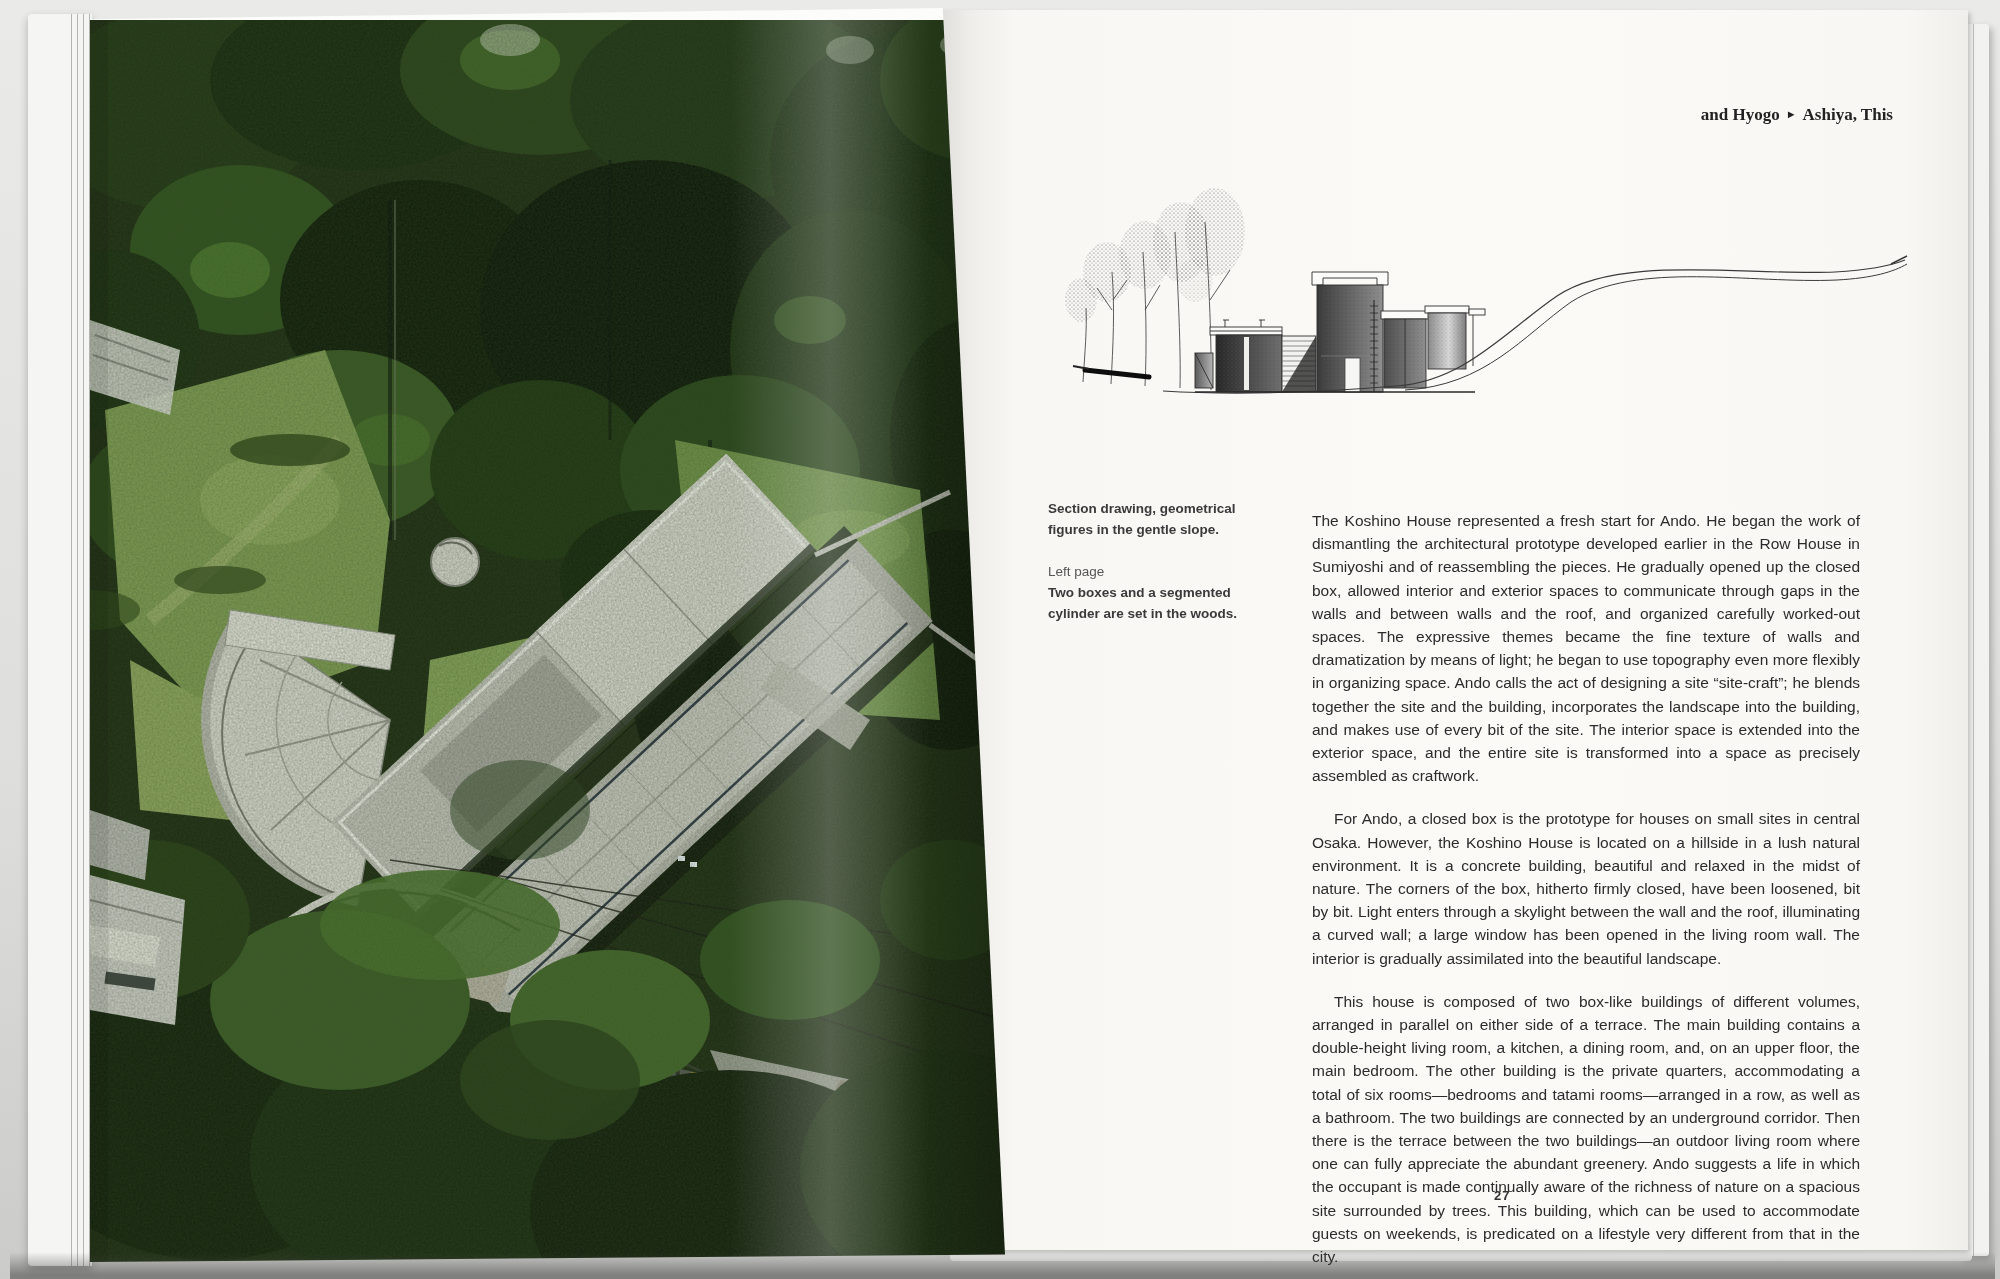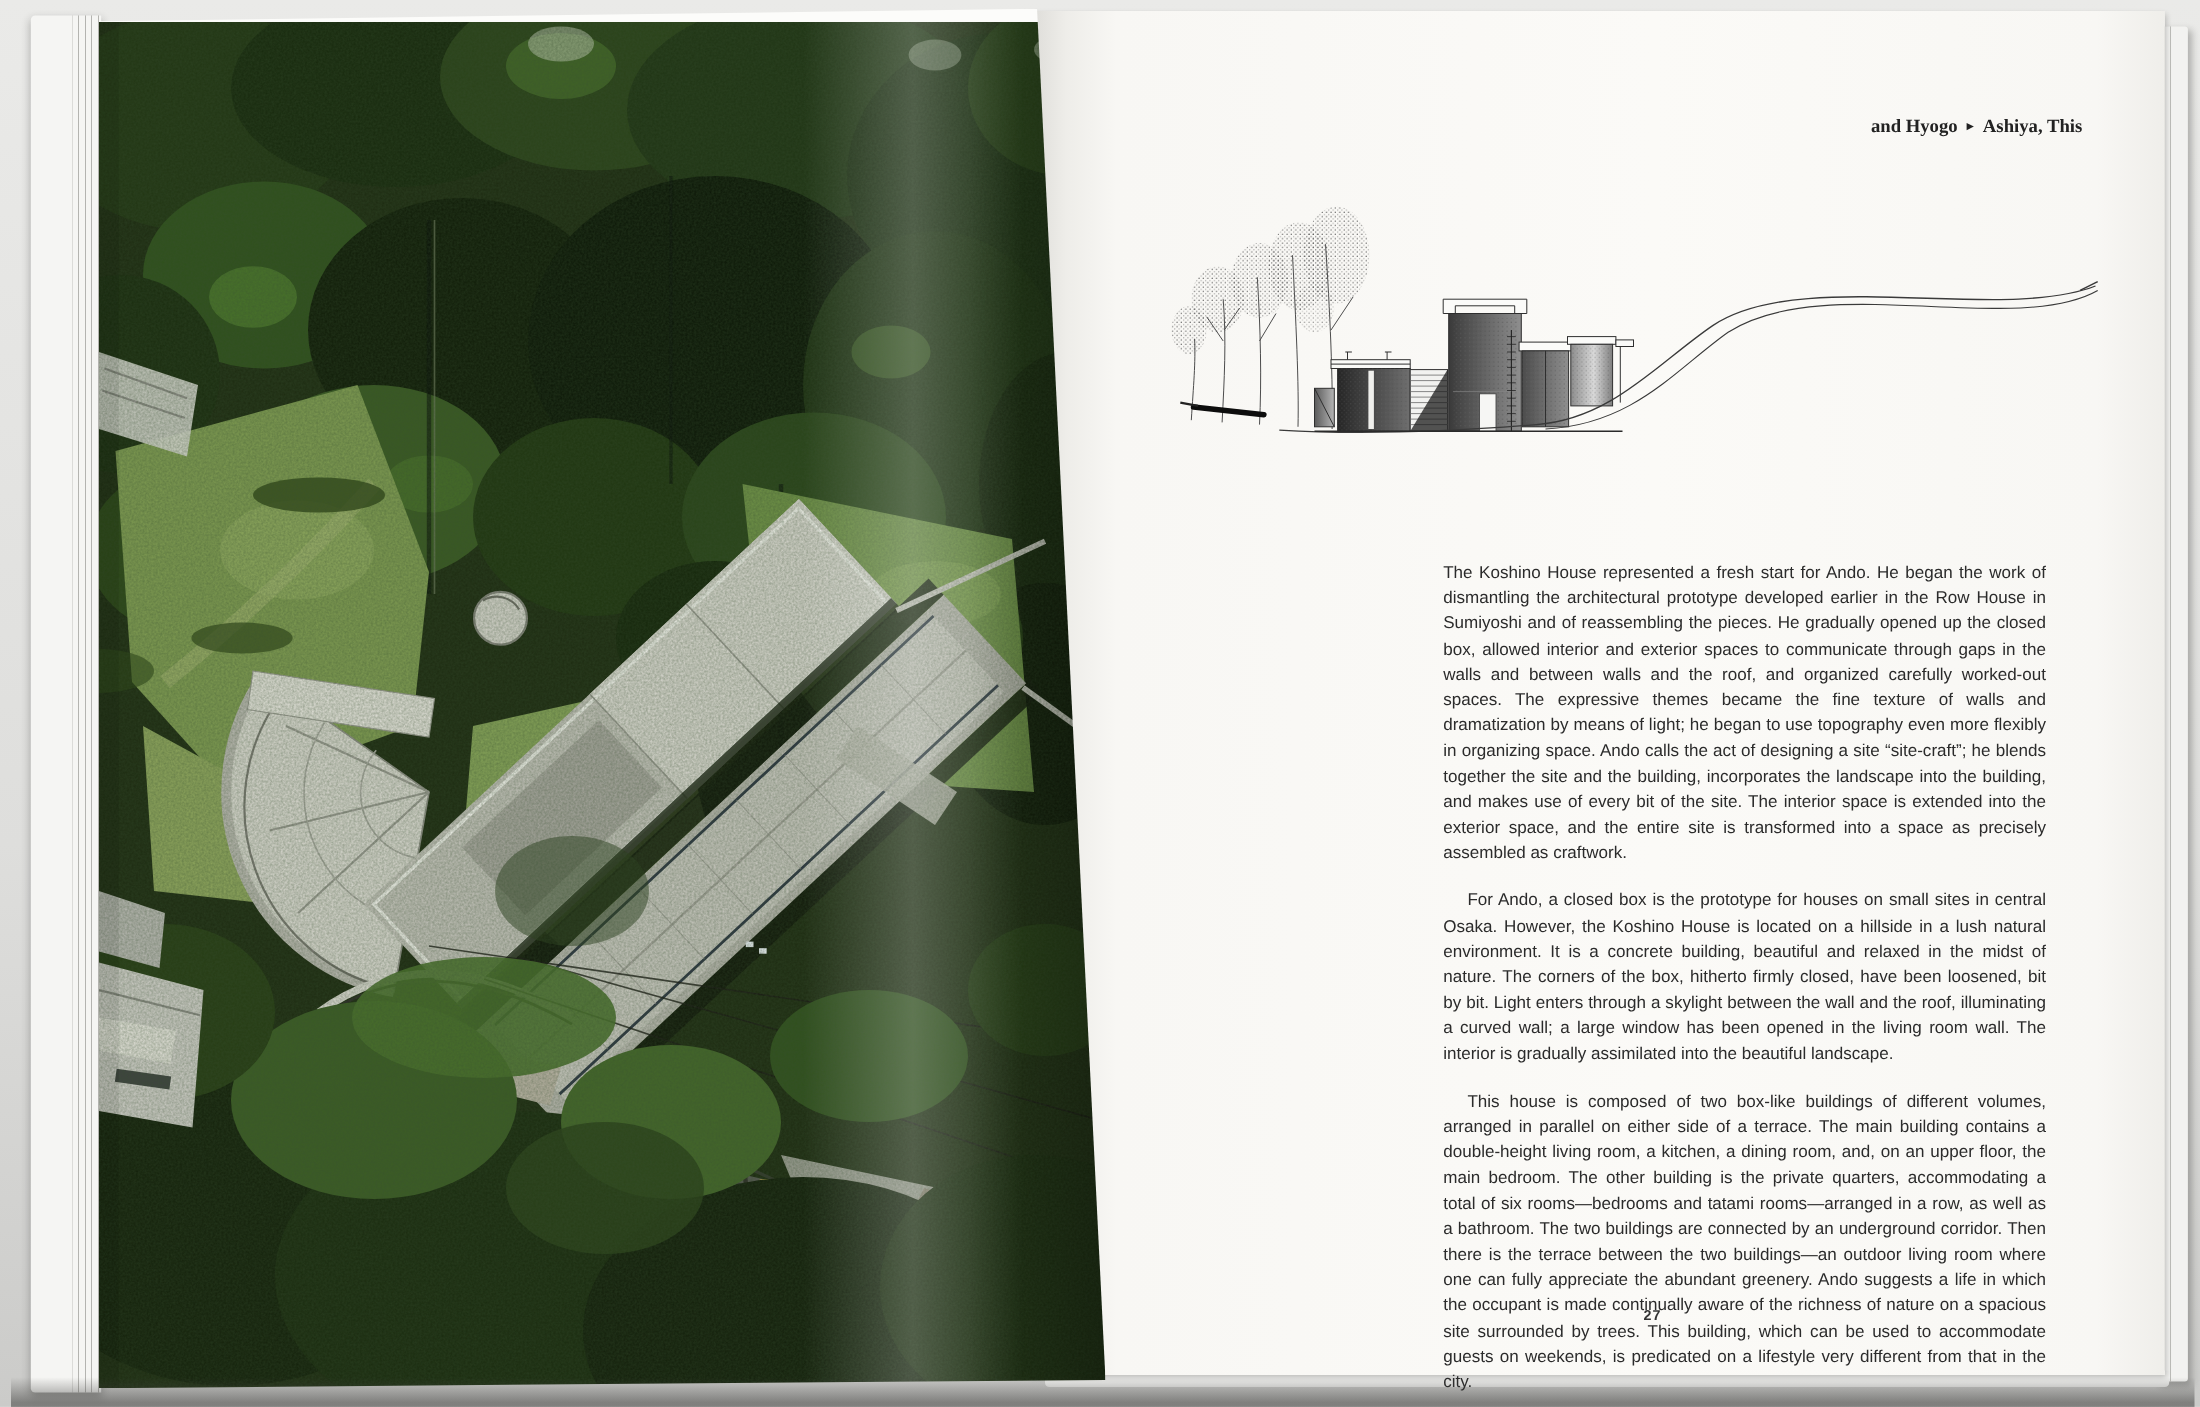--- a/index.html
+++ b/index.html
@@ -140,20 +140,25 @@
     </g>
 
     <g stroke="#3a3a3a" fill="none">
       <path d="M118 231 C200 236 290 231 352 226 C420 221 462 170 512 136 C575 94 700 116 790 112 C825 110 845 106 860 100" stroke-width="1.2"></path>
       <path d="M360 230 C440 226 478 176 526 142 C592 100 706 124 792 120 C828 118 848 112 862 104" stroke-width="1"></path>
       <path d="M846 104 L862 96" stroke-width="1.4"></path>
       <path d="M150 232 H430" stroke="#2a2a2a" stroke-width="1.3"></path>
     </g>
   </svg>
 
+  <div class="caption-col">
+    <div class="cap-bold">Section drawing, geometrical figures in the gentle slope.</div>
+    <div class="cap-light">Left page</div>
+    <div class="cap-bold">Two boxes and a segmented cylinder are set in the woods.</div>
+  </div>
 
   <div class="article">
       <p><span>The Koshino House represented a fresh start for Ando. He began the work of dismantling the architectural prototype developed earlier in the Row House in Sumiyoshi and of reassembling the pieces. He gradually opened up the closed box, allowed interior and exterior spaces to communicate through gaps in the walls and between walls and the roof, and organized carefully worked-out spaces. The expressive themes became the fine texture of walls and dramatization by means of light; he began to use topography even more flexibly in organizing space. Ando calls the act of designing a site “site-craft”; he blends together the site and the building, incorporates the landscape into the building, and makes use of every bit of the site. The interior space is extended into the exterior space, and the entire site is transformed into a space as precisely assembled as craftwork.</span></p>
       <p class="indent"><span>For Ando, a closed box is the prototype for houses on small sites in central Osaka. However, the Koshino House is located on a hillside in a lush natural environment. It is a concrete building, beautiful and relaxed in the midst of nature. The corners of the box, hitherto firmly closed, have been loosened, bit by bit. Light enters through a skylight between the wall and the roof, illuminating a curved wall; a large window has been opened in the living room wall. The interior is gradually assimilated into the beautiful landscape.</span></p>
       <p class="indent"><span>This house is composed of two box-like buildings of different volumes, arranged in parallel on either side of a terrace. The main building contains a double-height living room, a kitchen, a dining room, and, on an upper floor, the main bedroom. The other building is the private quarters, accommodating a total of six rooms—bedrooms and </span><span class="it">tatami</span><span> rooms—arranged in a row, as well as a bathroom. The two buildings are connected by an underground corridor. Then there is the terrace between the two buildings—an outdoor living room where one can fully appreciate the abundant greenery. Ando suggests a life in which the occupant is made continually aware of the richness of nature on a spacious site surrounded by trees. This building, which can be used to accommodate guests on weekends, is predicated on a lifestyle very different from that in the city.</span></p>
     </div>
 
   <div class="folio">27</div>
 </div>
 

